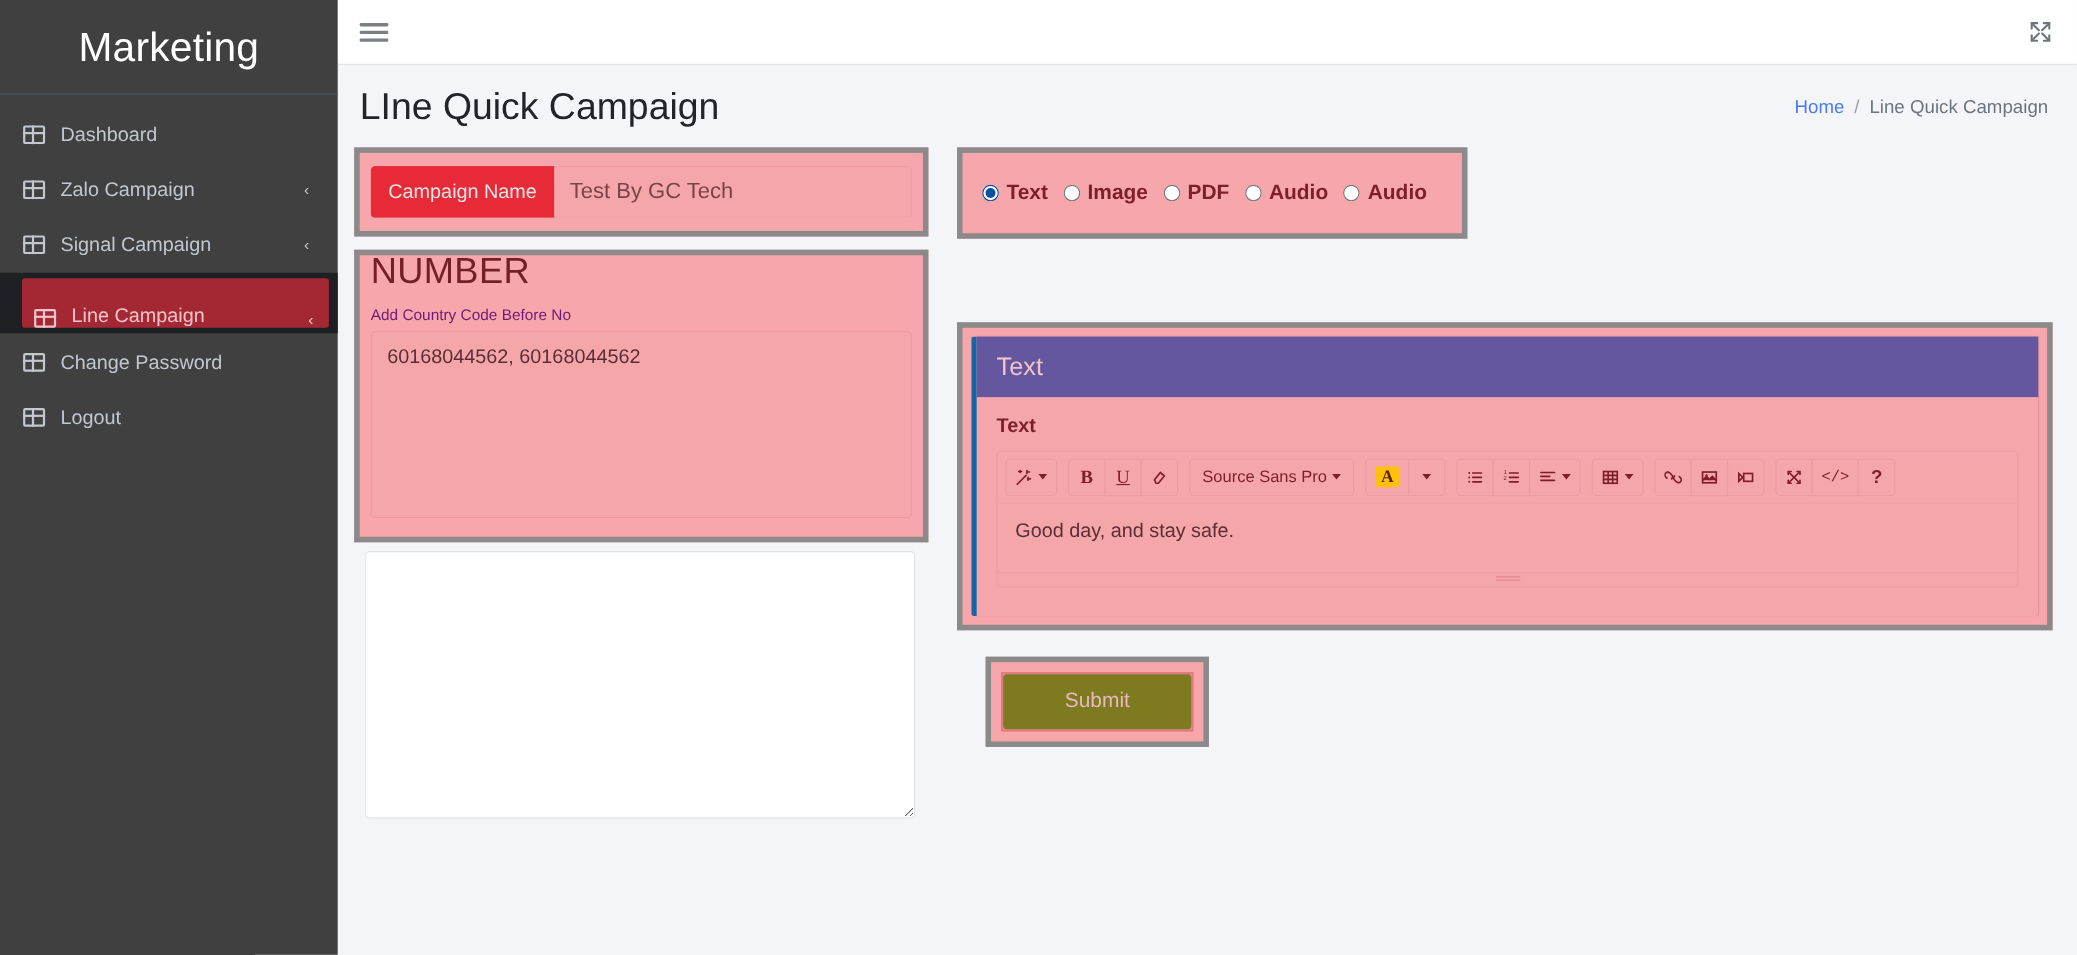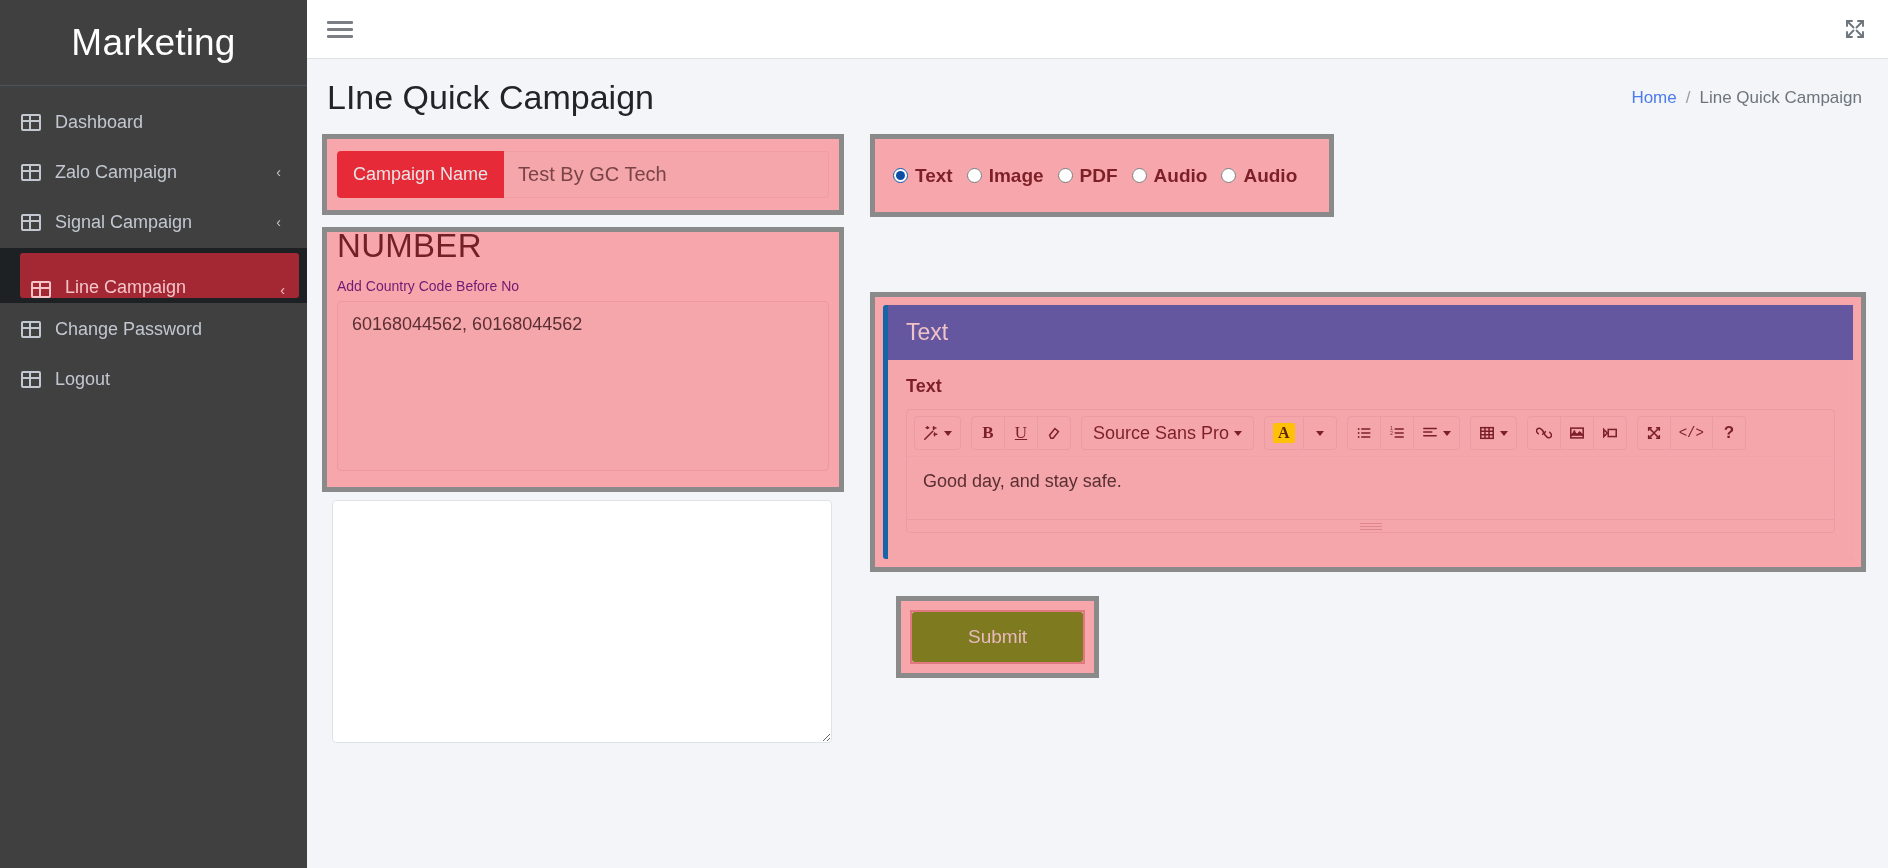--- a/index.html
+++ b/index.html
@@ -296,21 +296,21 @@
   .btn-group .tb-btn:first-child { margin-left: 0; border-radius: 4px 0 0 4px; }
   .btn-group .tb-btn:last-child { border-radius: 0 4px 4px 0; }
   .btn-group .tb-btn:only-child { border-radius: 4px; }
   .tb-btn .caret {
     margin-left: 5px;
     border-left: 4px solid transparent;
     border-right: 4px solid transparent;
     border-top: 5px solid #7d1f27;
     display: inline-block;
   }
-  .tb-btn.font-name { font-size: 18px; padding: 0 11px; min-width: 126px; }
+  .tb-btn.font-name { font-size: 15px; padding: 0 11px; min-width: 126px; }
   .tb-btn .hl-a {
     background: #ffc107; color: #5a2600;
     font-weight: bold; font-family: "Liberation Serif", serif;
     padding: 1px 5px; border-radius: 2px; font-size: 16px;
     line-height: 1.1;
   }
   .tb-btn b { font-family: "Liberation Serif", serif; font-size: 17px; }
   .tb-btn u { font-family: "Liberation Serif", serif; font-size: 17px; }
   .tb-btn svg { display: block; }
   #editor-area {

